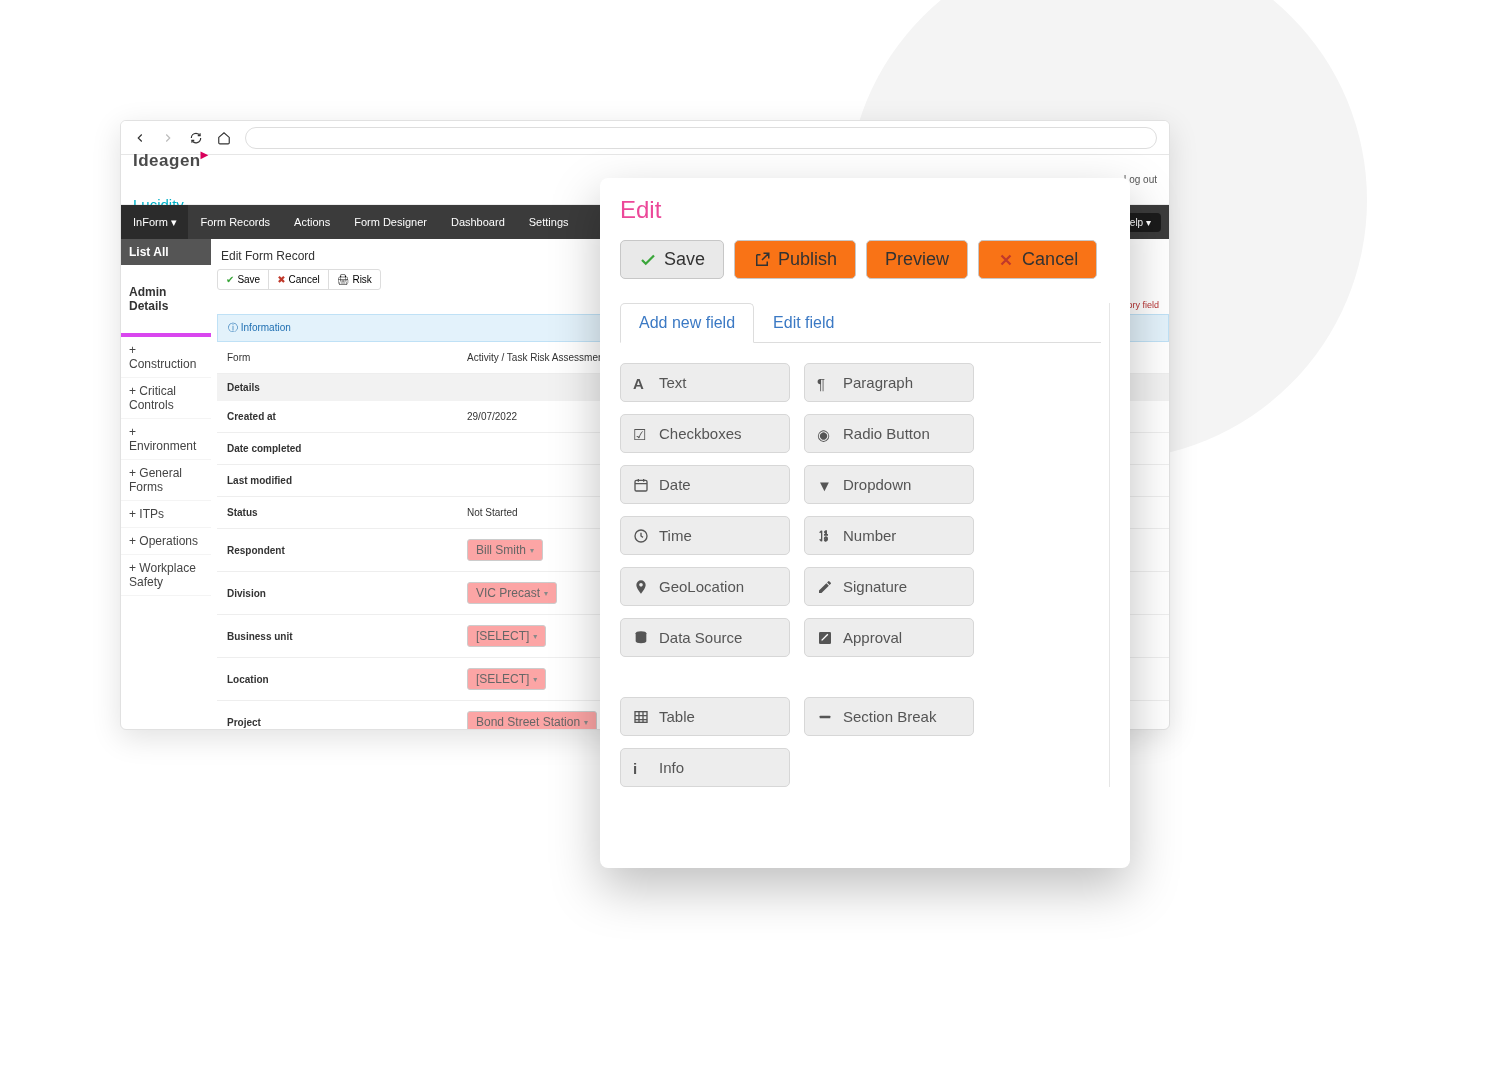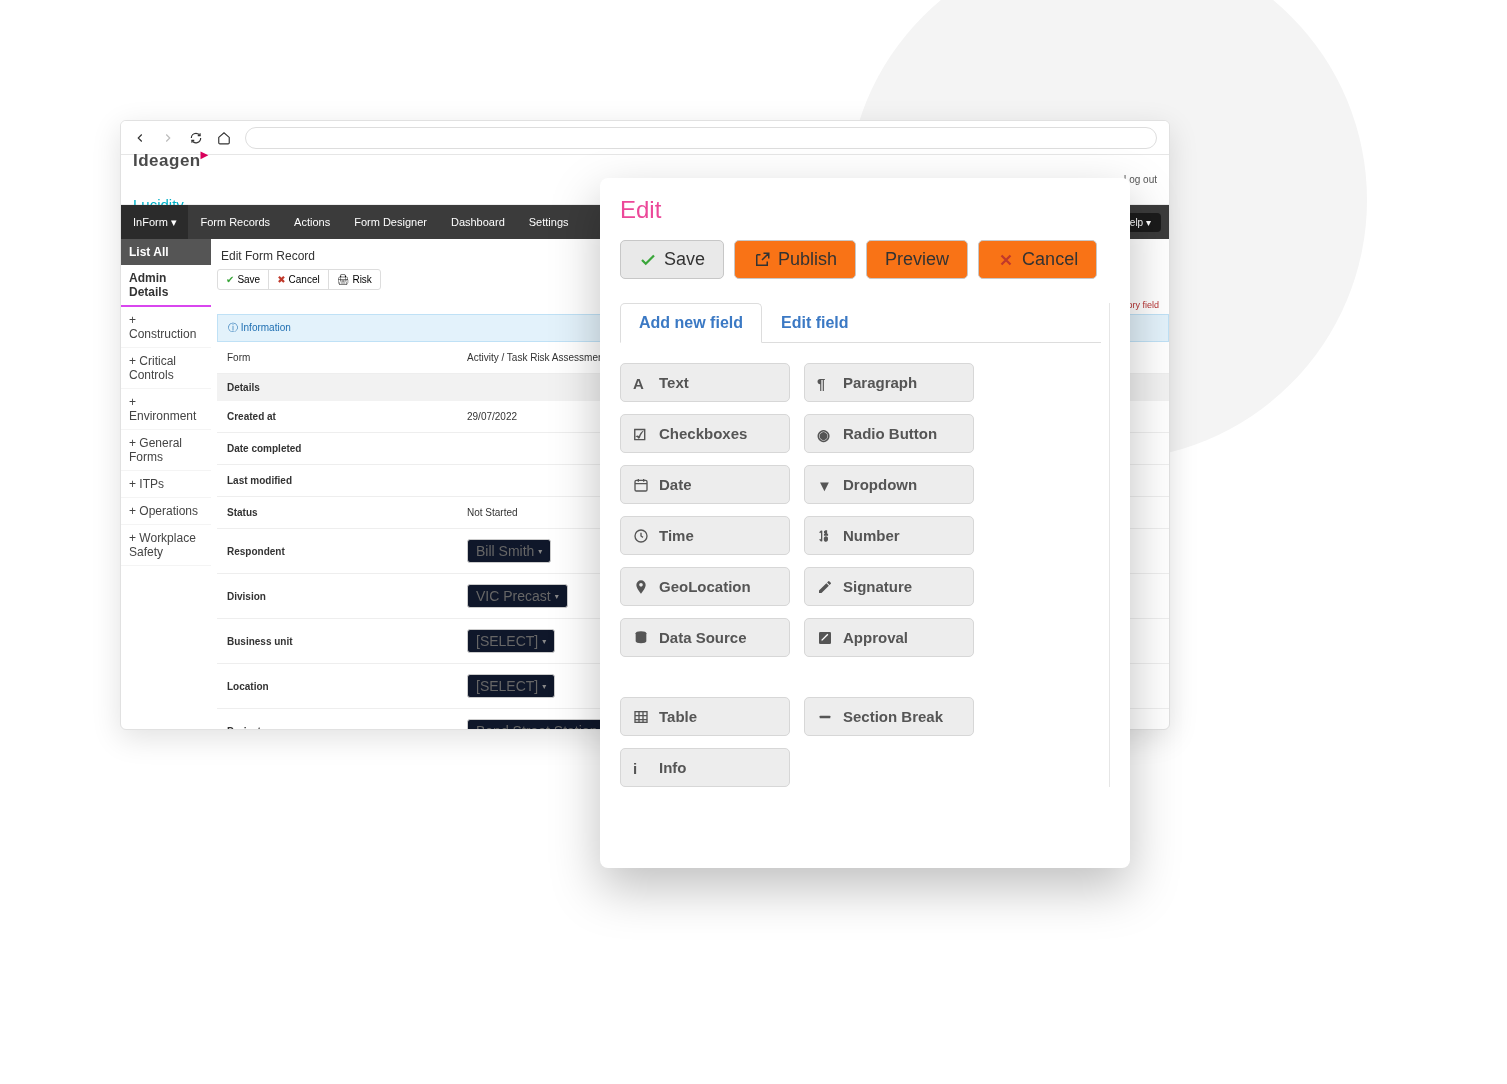--- a/index.html
+++ b/index.html
@@ -121,23 +121,23 @@
   font-size: 12px;
   color: #333;
 }
 .sidebar-header {
   background:#555;
   color:#fff;
   padding:6px 8px;
   font-weight:600;
 }
 .sidebar-admin {
-  padding:6px 8px;
+  padding:20px 8px;
   font-weight:600;
-  border-bottom:2px solid #d946ef;
+  border-bottom:4px solid #d946ef;
 }
 .sidebar-item {
   padding:6px 8px;
   border-bottom:1px solid #f4f4f4;
   cursor:pointer;
   color:#444;
 }
 .main-pane { flex:1; padding:4px 0 0 6px; }
 .page-title { font-size:12px; color:#333; padding:6px 4px; }
 .btn-row { display:flex; gap:0; border:1px solid #ddd; border-radius:3px; width:fit-content; font-size:10px; margin-bottom:6px;}
@@ -179,23 +179,23 @@
   border-bottom:1px solid #eee;
   font-size:10px;
   color:#333;
   align-items:center;
 }
 .details-label { width:240px; font-weight:600; }
 .select-pill {
   border:1px solid #ccc;
   border-radius:3px;
   padding:3px 8px;
-  font-size:14px;
+  font-size:12px;
   color:#666;
-  background:#0f172a;
+  background:#fca5a5;
   display:inline-flex;
   align-items:center;
   gap:4px;
 }
 .select-pill::after { content:"▾"; font-size:8px; color:#888; }
 
 
 .overlay {
   position:absolute;
   left: 600px;
@@ -228,21 +228,21 @@
   background:#f97316;
   display:flex;
   align-items:center;
   gap:7px;
   cursor:pointer;
 }
 .tbtn.primary { background:#e9e9e9; }
 .ic { width:18px; height:18px; display:inline-flex; align-items:center; justify-content:center;}
 .ic.green { color:#3aa63a; }
 .ic.red { color:#c0392b; }
-.overlay-body { display:flex; gap:2px;font-weight:bold; }
+.overlay-body { display:flex; gap:2px; }
 .field-area { flex:1; }
 .side-divider { width:1px; background:#e6e6e6; margin-left:6px; }
 .tabs { display:flex; border-bottom:1px solid #ddd; margin-bottom:20px;}
 .tabpill {
   padding:10px 18px;
   font-size:16px;
   color:#3b79c4;
   cursor:pointer;
   border:1px solid transparent;
   border-bottom:none;

